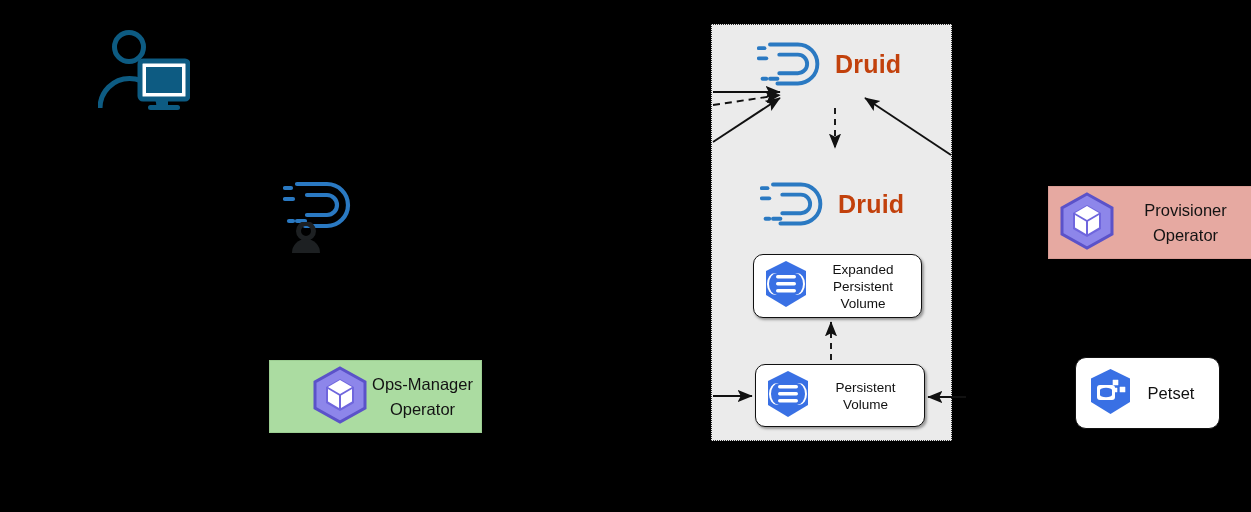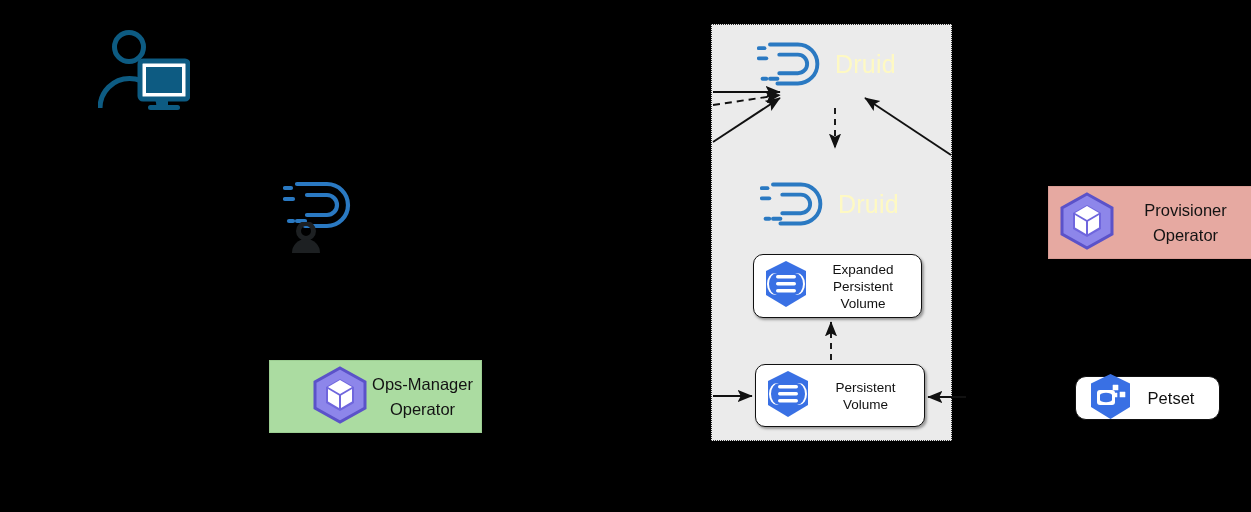--- a/index.html
+++ b/index.html
@@ -11,22 +11,22 @@
   .abs{position:absolute;}
 
   
   #k8s-panel{
     left:711px;top:24px;width:241px;height:417px;
     background:#ebebeb;
     border:1.5px dotted #2b2b2b;
     box-sizing:border-box;
   }
   .druid-word{
-    font-size:25px;color:#fef9c3;letter-spacing:.2px;
-    font-family:"Liberation Sans",sans-serif;font-weight:400;
+    font-size:25px;color:#c2410c;letter-spacing:.2px;
+    font-family:"Liberation Sans",sans-serif;font-weight:700;
   }
 
   
   .pvbox{
     position:absolute;background:#ffffff;border:1.7px solid #111;
     border-radius:10px;display:flex;align-items:center;
     box-shadow:1.5px 2px 2.5px rgba(0,0,0,.35);
     box-sizing:border-box;
   }
   .pvbox .ico{flex:0 0 auto;margin-left:9px;}
@@ -194,21 +194,21 @@
         <polygon points="16,23 27,29.5 27,42 16,35.5" fill="#ffffff"></polygon>
         <polygon points="29,29.5 40,23 40,35.5 29,42" fill="#ffffff"></polygon>
       </svg>
     </span>
     <span class="lbl">
       <span>Provisioner</span><br>
       <span>Operator</span>
     </span>
   </div>
 
-  <div id="petset-box" style="left:1075px;top:376px;width:145px;height:44px;justify-content:space-between;">
+  <div id="petset-box" style="left:1075px;top:357px;width:145px;height:72px;justify-content:space-between;">
     <span class="ico">
       <svg width="45" height="47" viewBox="0 0 45 47">
         <polygon points="22.5,1 42,10.5 42,34 22.5,46 3,34 3,10.5" fill="#3970e4"></polygon>
         <g fill="#fff" stroke="#3970e4" stroke-width="1.4">
           <rect x="24" y="11" width="7" height="7" rx="1"></rect>
           <rect x="31" y="18" width="7" height="7" rx="1"></rect>
           <rect x="24" y="19" width="6" height="6" rx="1"></rect>
         </g>
         <g fill="#fff">
           <rect x="9" y="17" width="18" height="15" rx="3"></rect>

